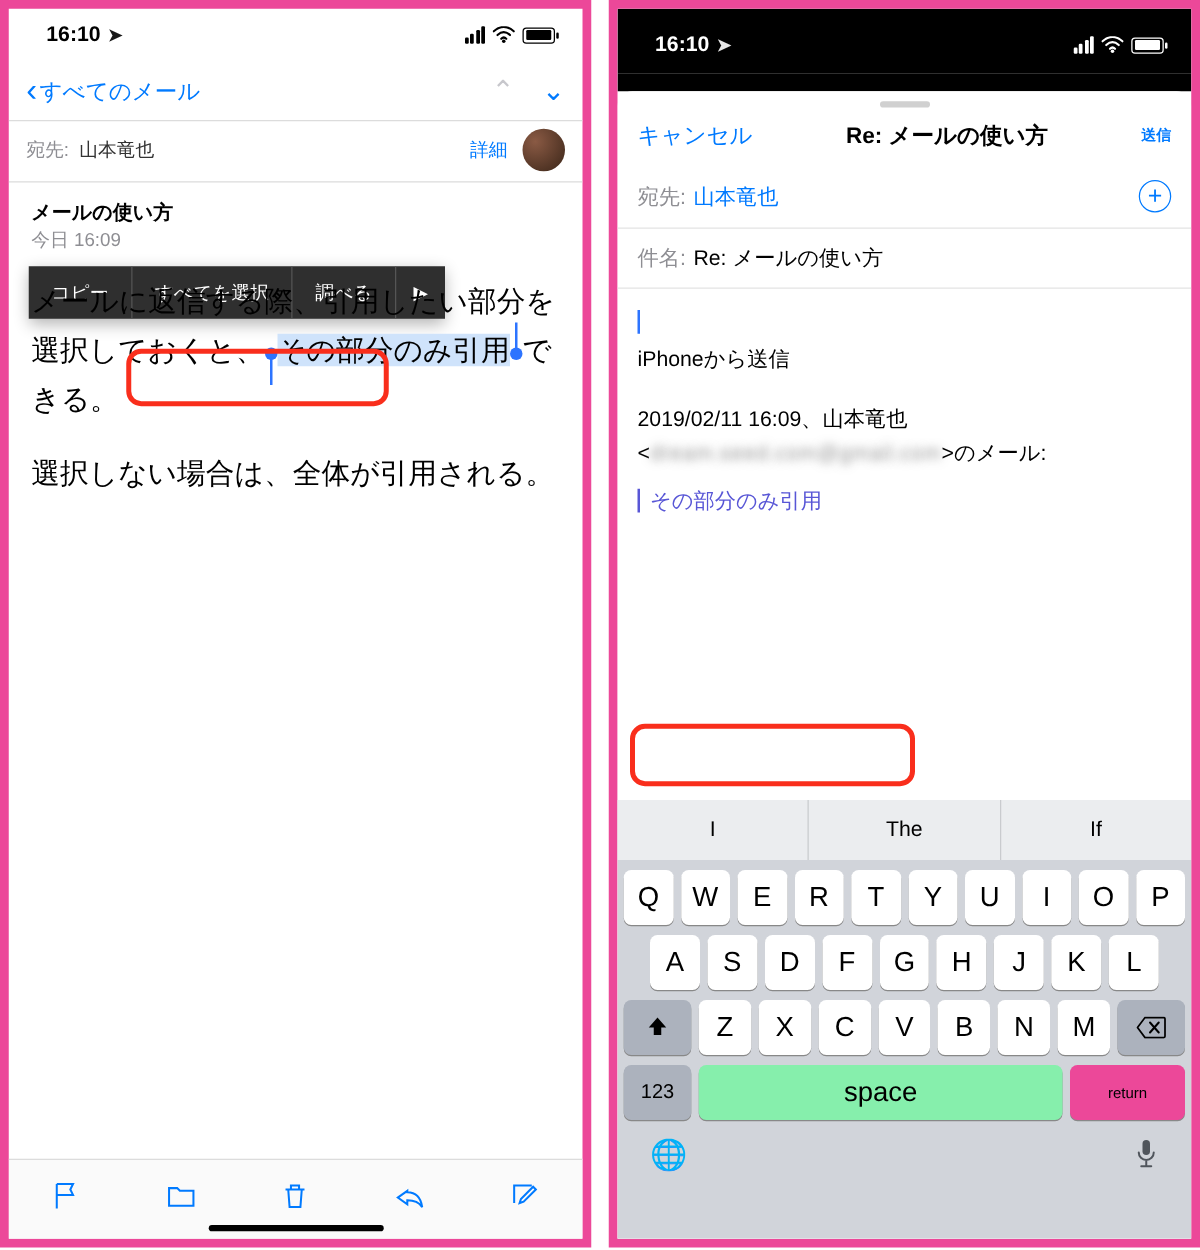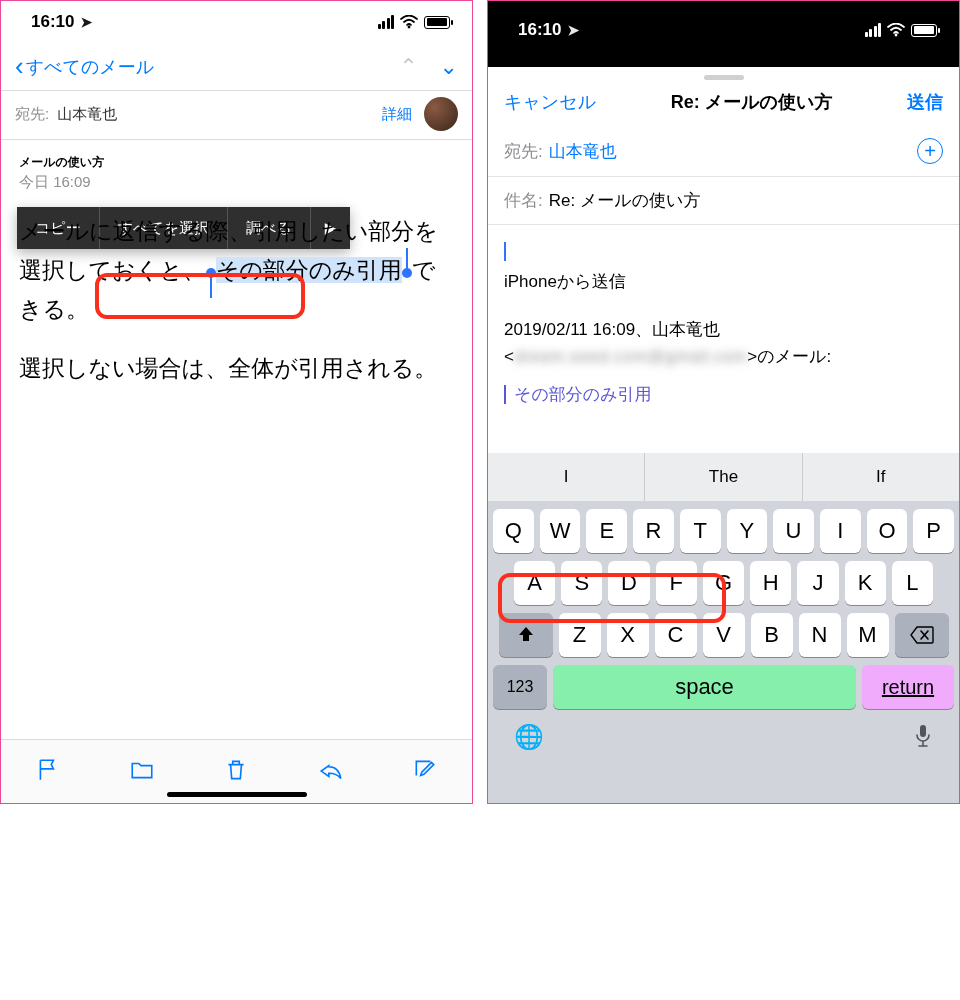--- a/index.html
+++ b/index.html
@@ -7,24 +7,24 @@
     font-family: -apple-system, "Helvetica Neue", Arial, sans-serif;
     background: #fff;
     width: 960px;
     height: 1000px;
     display: flex;
     gap: 14px;
     padding: 0;
   }
   .phone {
     width: 473px;
-    height: 804px;
+    height: 998px;
     background: #fff;
     position: relative;
-    border: 1px solid #ec4899;
+    border: 7px solid #ec4899;
     display: flex;
     flex-direction: column;
     overflow: hidden;
   }
   .phone.right { background: #fff; }
   
   .status-bar {
     height: 42px;
     display: flex;
     align-items: center;
@@ -63,21 +63,21 @@
     display:flex; align-items:center; justify-content:space-between;
     padding: 6px 14px 8px; font-size:15px;
   }
   .addr-left { color:#8e8e93; }
   .addr-left .name { color:#333; margin-left:4px;}
   .addr-right { display:flex; align-items:center; gap:12px;}
   .detail { color:#007aff; font-size:15px;text-align:center;}
   .avatar { width:34px; height:34px; border-radius:50%; background: radial-gradient(circle at 30% 30%, #8a5a44, #3a2518); }
   .divider { height:1px; background:#dcdcdc; margin:0 0;}
   .msg-head { padding: 14px 18px 6px; }
-  .msg-title { font-size:12px; font-weight:700; color:#000; }
+  .msg-title { font-size:16px; font-weight:700; color:#000; }
   .msg-date { font-size:15px; color:#8e8e93; margin-top:2px;}
   
   .popup {
     position:absolute; top:206px; left:16px;
     background:#2f2f2f; color:#fff; border-radius:0;
     display:flex; align-items:stretch; height:42px;
     font-size:15px; overflow:hidden;
     box-shadow:0 4px 12px rgba(0,0,0,.3);
   }
   .popup div { padding:0 18px; display:flex; align-items:center; border-right:1px solid #555;}
@@ -99,41 +99,41 @@
   }
   .toolbar svg { width:26px; height:26px; stroke:#007aff; fill:none; stroke-width:1.5;}
   .home-ind { position:absolute; bottom:6px; left:50%; transform:translateX(-50%); width:140px; height:5px; background:#000; border-radius:3px;}
   
   .sheet-gap { height:14px; background:#000;}
   .sheet { background:#fff; border-top-left-radius:12px; border-top-right-radius:12px; flex:1; display:flex; flex-direction:column; position:relative;}
   .grab { margin:8px auto 0; width:40px; height:5px; background:#d0d0d0; border-radius:3px;}
   .compose-nav { display:flex; align-items:center; justify-content:space-between; padding:10px 16px 12px;}
   .cancel { color:#007aff; font-size:18px;}
   .compose-title { font-size:18px; font-weight:700;}
-  .send { color:#007aff; font-size:18px; font-weight:600;}
+  .send { color:#007aff; font-size:12px; font-weight:600;}
   .field { display:flex; align-items:center; padding:12px 16px; border-bottom:1px solid #e3e3e3; font-size:17px;}
   .field .lbl { color:#8e8e93; margin-right:6px;}
   .field .blue { color:#007aff;}
   .add-btn { margin-left:auto; width:26px; height:26px; border:1.8px solid #007aff; border-radius:50%; color:#007aff; display:flex; align-items:center; justify-content:center; font-size:20px; font-weight:300;}
   .blur { color:transparent; text-shadow:0 0 8px rgba(120,120,120,.8); letter-spacing:.5px;}
   .compose-body { padding:14px 16px; font-size:17px; line-height:1.55;}
   .compose-body .cursor { border-left:2px solid #2d74ff; padding-left:1px;}
   .quote { color:#5856d6; margin-top:12px;}
   .red-box.right { top:506px; left:10px; width:228px; height:50px;}
   
   .kbd { background:#d1d4da; margin-top:auto; padding-bottom:48px;}
   .sugg { display:flex; height:48px; background:#ebedef;}
   .sugg div { flex:1; display:flex; align-items:center; justify-content:center; font-size:17px; color:#000; border-right:1px solid #c9cbce;}
   .sugg div:last-child{border-right:none;}
   .krow { display:flex; justify-content:center; gap:6px; padding:8px 5px 0;}
   .key { background:#fff; border-radius:6px; box-shadow:0 1px 0 #888; height:44px; display:flex; align-items:center; justify-content:center; font-size:22px; color:#000;}
   .key.letter { flex:1; max-width:42px;}
   .key.wide { width:54px; background:#acb2bd;}
   .key.space { flex:1; background:#86efac;}
-  .key.ret { width:92px; background:#f0abfc; font-size:20px;text-decoration:underline;}
+  .key.ret { width:92px; background:#ec4899; font-size:12px;}
   .key.num { width:54px; background:#acb2bd; font-size:16px;}
   .kbd-bottom { display:flex; justify-content:space-between; padding:14px 26px 0; font-size:24px; color:#50555c;}
   .shift-icon{width:20px;height:20px;}
 </style>
 </head>
 <body>
 
 <div class="phone">
   <div class="status-bar">
     <div class="status-left">

